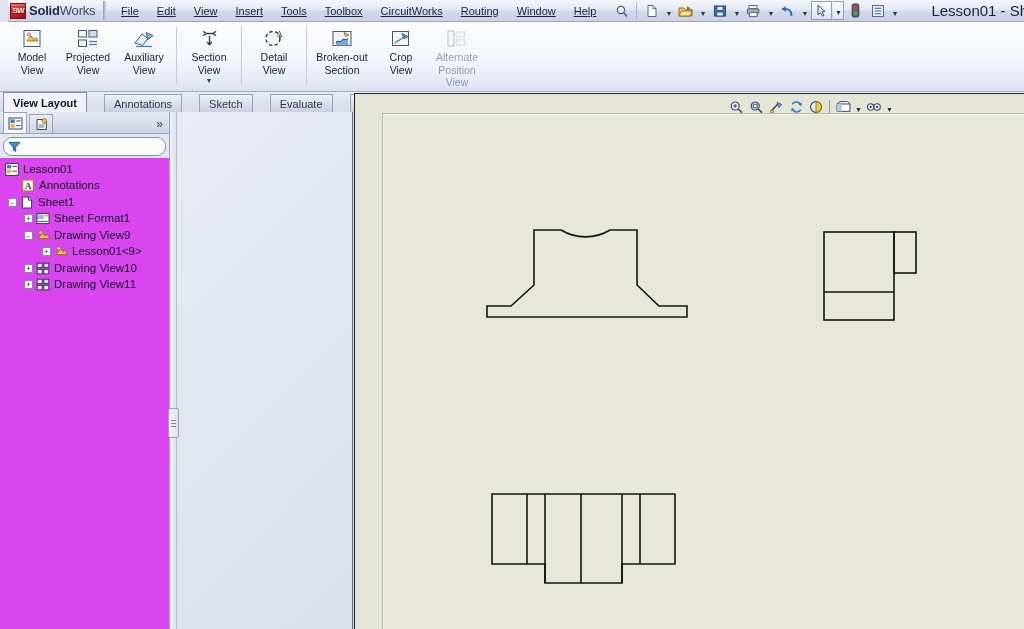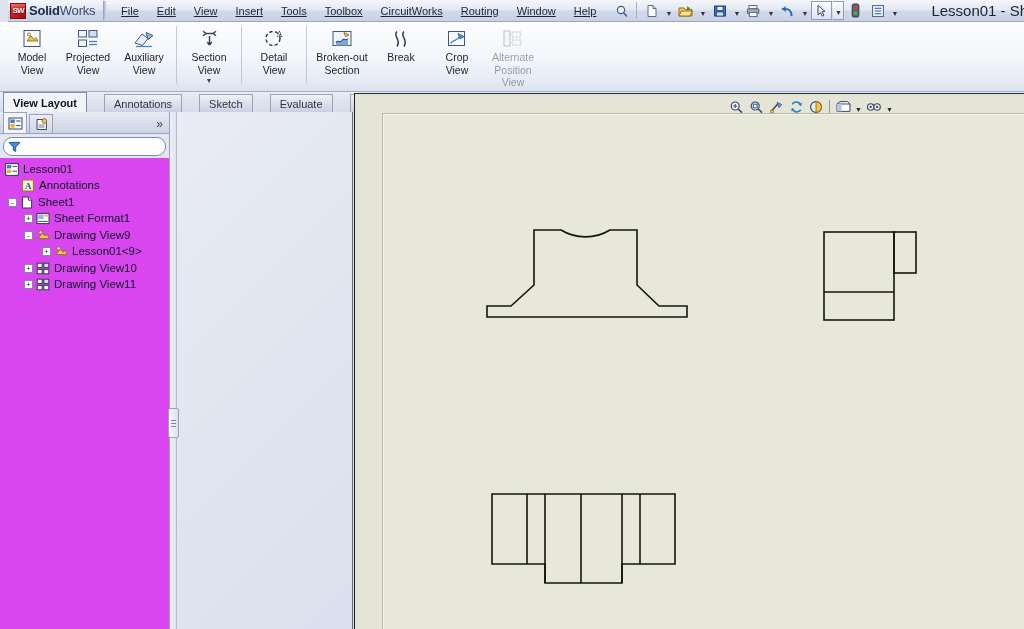--- a/index.html
+++ b/index.html
@@ -387,29 +387,20 @@
               <rect x="2" y="2.5" width="18" height="14" fill="#eef3fa" stroke="#47566e" stroke-width="1"></rect>
               <path d="M5 13.5c2-3 4 1 6-2s4 1 6-2v7H5z" fill="#7fa8d8" stroke="#2f5party" stroke-width="0"></path>
               <path d="M5 13.5c2-3 4 1 6-2s4 1 6-2" fill="none" stroke="#2f5a8c" stroke-width="1.2"></path>
               <path d="M13 3.5l5 2.5-3.5 1.6z" fill="#f5c842" stroke="#8a6a14" stroke-width=".8"></path>
             </svg>
         </div>
         <div class="rb-lbl">Broken-out</div>
         <div class="rb-lbl">Section</div>
       </div>
 
-      <div class="rb-btn">
-        <div class="rb-ico">
-          <svg width="22" height="20" viewBox="0 0 22 20">
-              <path d="M7 2.5c-2.5 2-1 4.5 0 6.5s2.5 4.5 0 8.5" fill="none" stroke="#333c4e" stroke-width="1.5"></path>
-              <path d="M14 2.5c-2.5 2-1 4.5 0 6.5s2.5 4.5 0 8.5" fill="none" stroke="#333c4e" stroke-width="1.5"></path>
-            </svg>
-        </div>
-        <div class="rb-lbl">Break</div>
-      </div>
 
       <div class="rb-btn">
         <div class="rb-ico">
           <svg width="22" height="20" viewBox="0 0 22 20">
               <rect x="2.5" y="2.5" width="16" height="14" fill="#f4f8fd" stroke="#47566e" stroke-width="1"></rect>
               <path d="M4.5 14.5c3-5 7-2 9-7" fill="none" stroke="#3f7fbf" stroke-width="1.3"></path>
               <path d="M12 4.5l6 3-4 2.5z" fill="#4f93d8" stroke="#2c5b8c" stroke-width=".8"></path>
             </svg>
         </div>
         <div class="rb-lbl">Crop</div>

